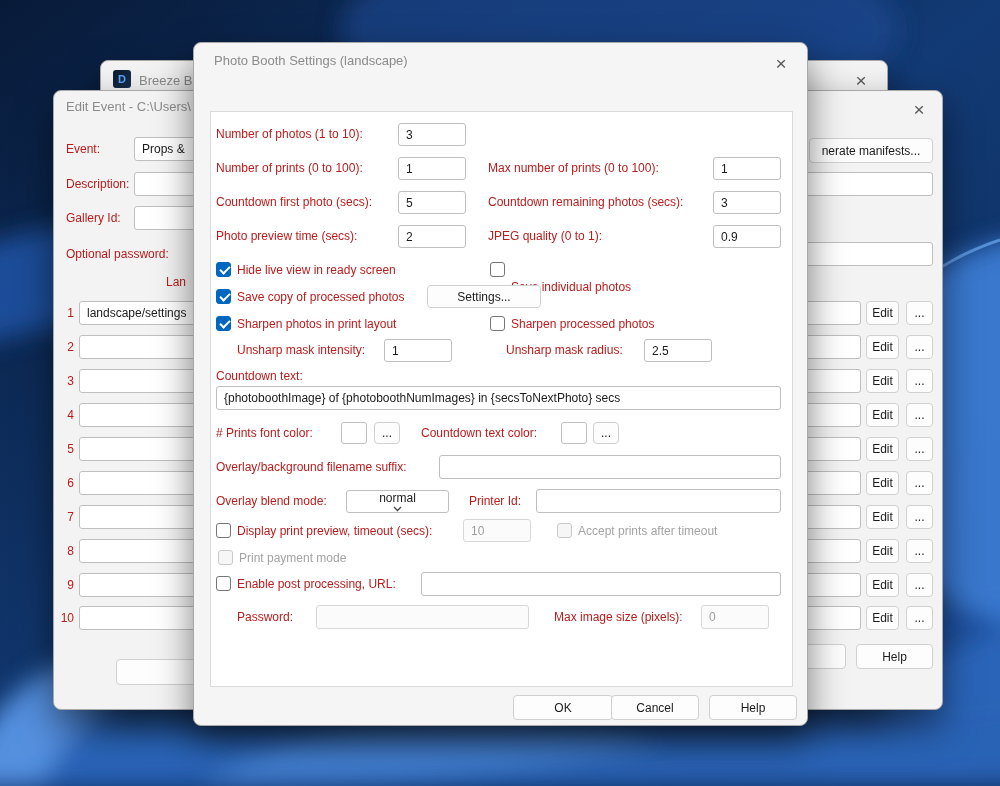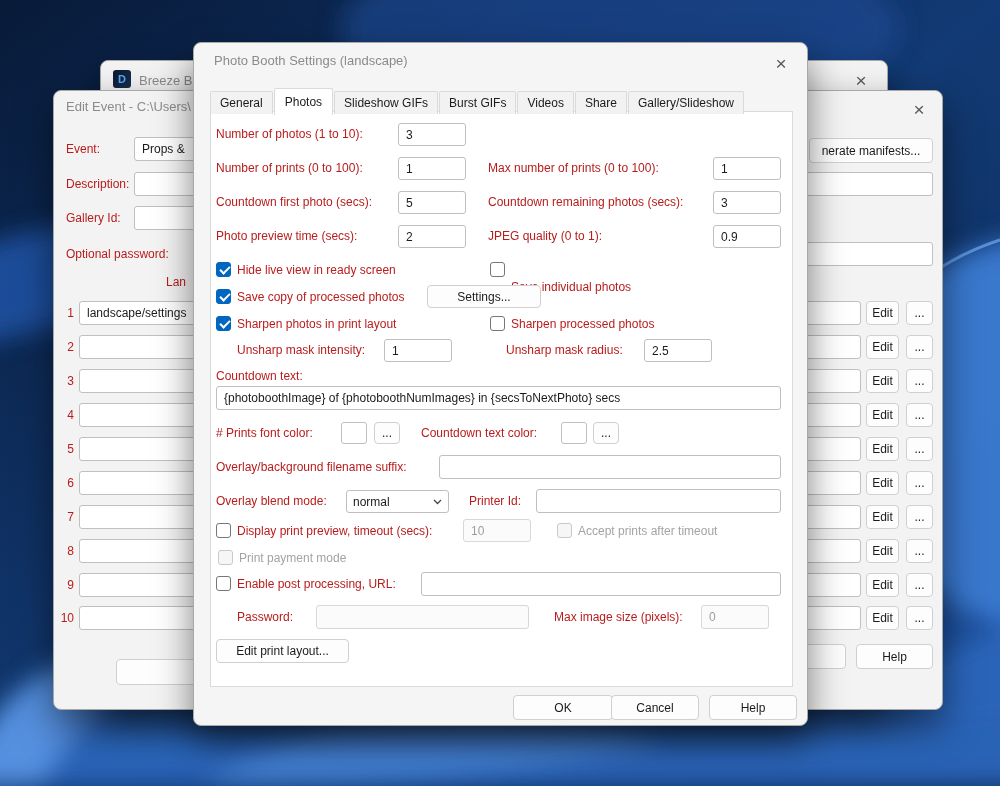--- a/index.html
+++ b/index.html
@@ -147,29 +147,20 @@
 
     <div class="btn" style="left:62px;top:568px;width:150px;height:26px;"></div>
     <div class="btn" style="left:716px;top:553px;width:76px;height:25px;"></div>
     <div class="btn" style="left:802px;top:553px;width:77px;height:25px;">Help</div>
   </div>
 
   <div class="window" style="left:193px;top:42px;width:615px;height:684px;background:#f5f5f5;">
     <div class="wtitle" style="left:20px;top:10px;">Photo Booth Settings (landscape)</div>
     <div class="close-btn" style="right:10px;top:8px;width:32px;height:26px;">×</div>
 
-    <div class="tabs" style="left:16px;top:44px;">
-      <span class="tab">General</span>
-      <span class="tab selected">Photos</span>
-      <span class="tab">Slideshow GIFs</span>
-      <span class="tab">Burst GIFs</span>
-      <span class="tab">Videos</span>
-      <span class="tab">Share</span>
-      <span class="tab">Gallery/Slideshow</span>
-    </div>
     <div class="pane" style="left:16px;top:68px;width:583px;height:576px;"></div>
 
     <div class="lbl ctl" style="left:22px;top:84px;">Number of photos (1 to 10):</div>
     <div class="tb ctl" style="left:204px;top:80px;width:68px;">3</div>
 
     <div class="lbl ctl" style="left:22px;top:118px;">Number of prints (0 to 100):</div>
     <div class="tb ctl" style="left:204px;top:114px;width:68px;">1</div>
     <div class="lbl ctl" style="left:294px;top:118px;">Max number of prints (0 to 100):</div>
     <div class="tb ctl" style="left:519px;top:114px;width:68px;">1</div>
 
@@ -209,21 +200,21 @@
     <div class="swatch ctl" style="left:147px;top:379px;"></div>
     <div class="btn ctl" style="left:180px;top:379px;width:26px;height:22px;">...</div>
     <div class="lbl ctl" style="left:227px;top:383px;">Countdown text color:</div>
     <div class="swatch ctl" style="left:367px;top:379px;"></div>
     <div class="btn ctl" style="left:399px;top:379px;width:26px;height:22px;">...</div>
 
     <div class="lbl ctl" style="left:22px;top:417px;">Overlay/background filename suffix:</div>
     <div class="tb ctl" style="left:245px;top:412px;width:342px;height:24px;"></div>
 
     <div class="lbl ctl" style="left:22px;top:451px;">Overlay blend mode:</div>
-    <div class="sel ctl" style="left:152px;top:447px;width:103px;">
+    <div class="sel ctl" style="left:152px;top:447px;width:103px;flex-direction:column;">
       <span>normal</span>
       <svg width="9" height="6" viewBox="0 0 9 6">
           <path d="M1 1l3.5 3.5L8 1" stroke="#444" stroke-width="1.3" fill="none"></path>
         </svg>
     </div>
     <div class="lbl ctl" style="left:275px;top:451px;">Printer Id:</div>
     <div class="tb ctl" style="left:342px;top:446px;width:245px;height:24px;"></div>
 
     <span class="cb ctl" style="left:22px;top:480px;"></span>
     <div class="lbl ctl" style="left:43px;top:481px;">Display print preview, timeout (secs):</div>
@@ -236,20 +227,19 @@
 
     <span class="cb ctl" style="left:22px;top:533px;"></span>
     <div class="lbl ctl" style="left:43px;top:534px;">Enable post processing, URL:</div>
     <div class="tb ctl" style="left:227px;top:529px;width:360px;height:24px;"></div>
 
     <div class="lbl ctl" style="left:43px;top:567px;">Password:</div>
     <div class="tb dis ctl" style="left:122px;top:562px;width:213px;height:24px;"></div>
     <div class="lbl ctl" style="left:360px;top:567px;">Max image size (pixels):</div>
     <div class="tb dis ctl" style="left:507px;top:562px;width:68px;height:24px;">0</div>
 
-    <div class="btn ctl" style="left:22px;top:596px;width:133px;height:24px;">Edit print layout...</div>
 
     <div class="btn" style="left:319px;top:652px;width:100px;height:25px;">OK</div>
     <div class="btn" style="left:417px;top:652px;width:88px;height:25px;">Cancel</div>
     <div class="btn" style="left:515px;top:652px;width:88px;height:25px;">Help</div>
   </div>
 
 </div>
 
 </body></html>

